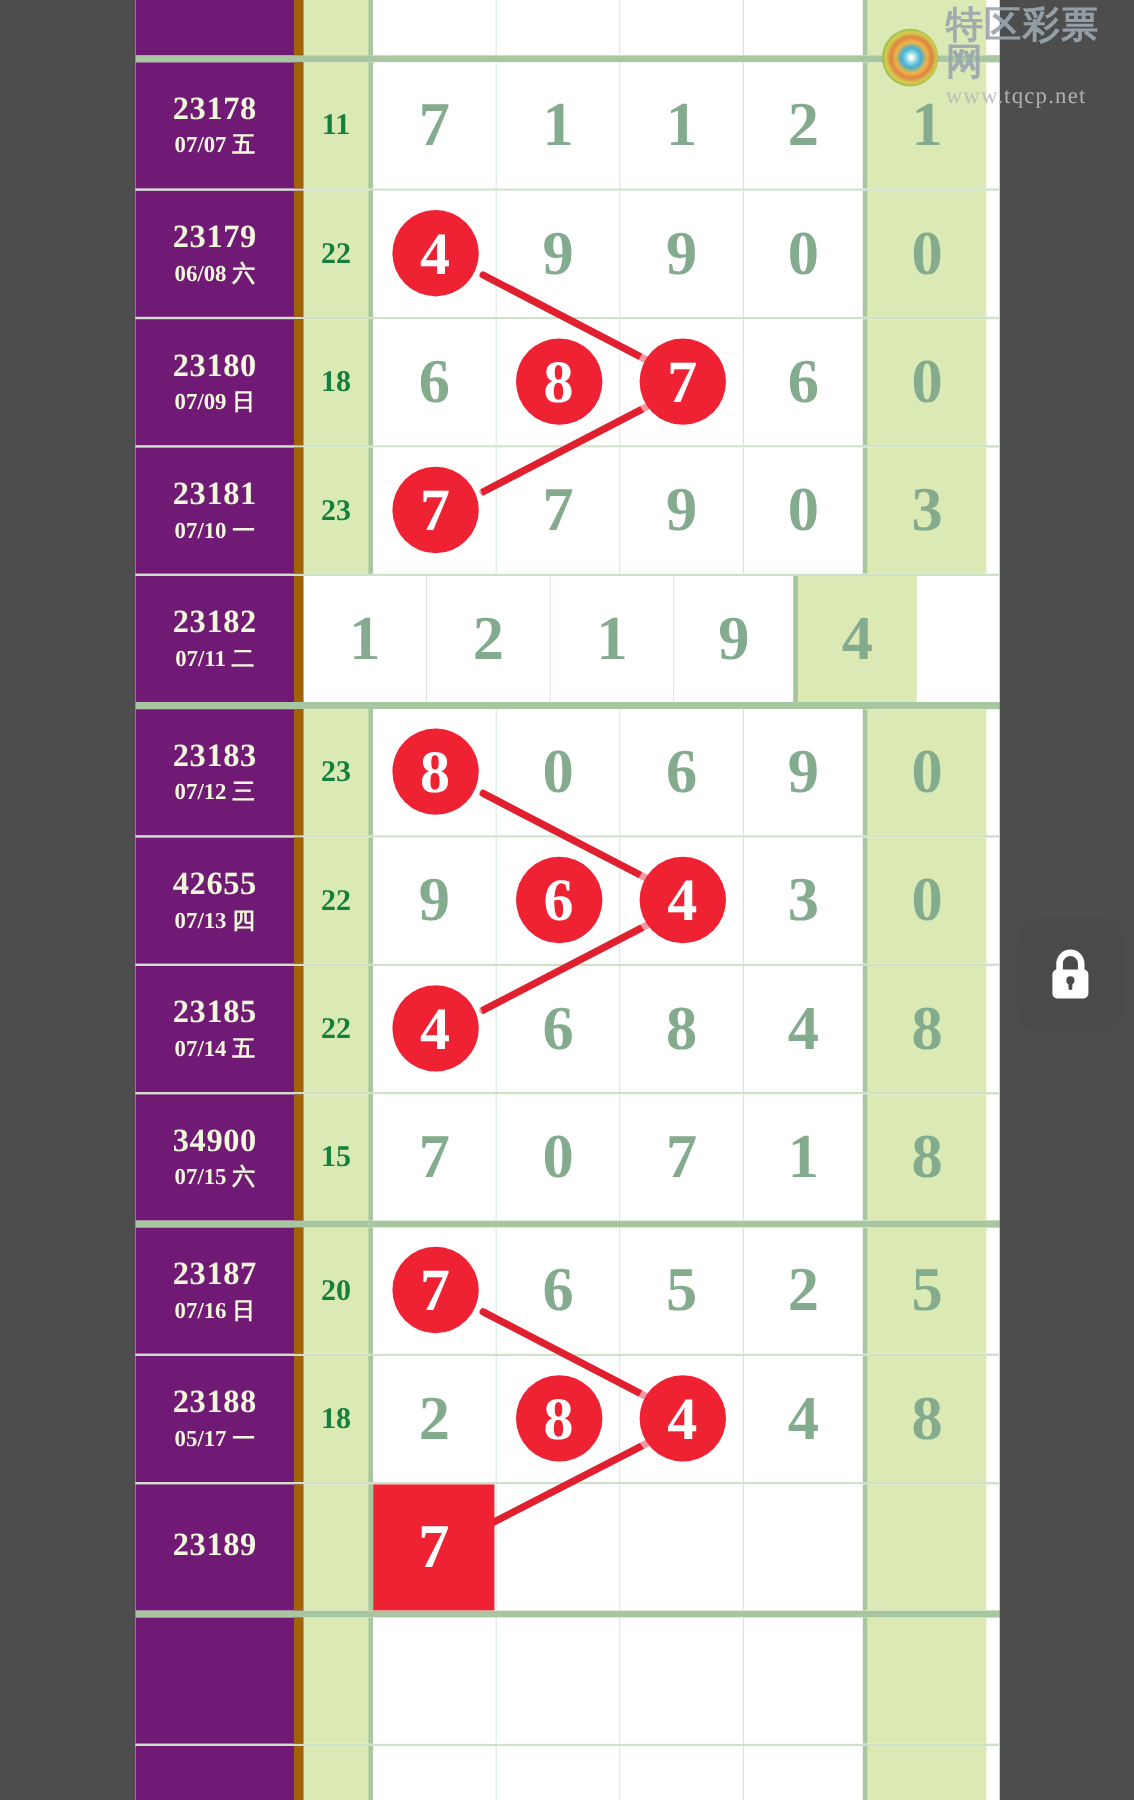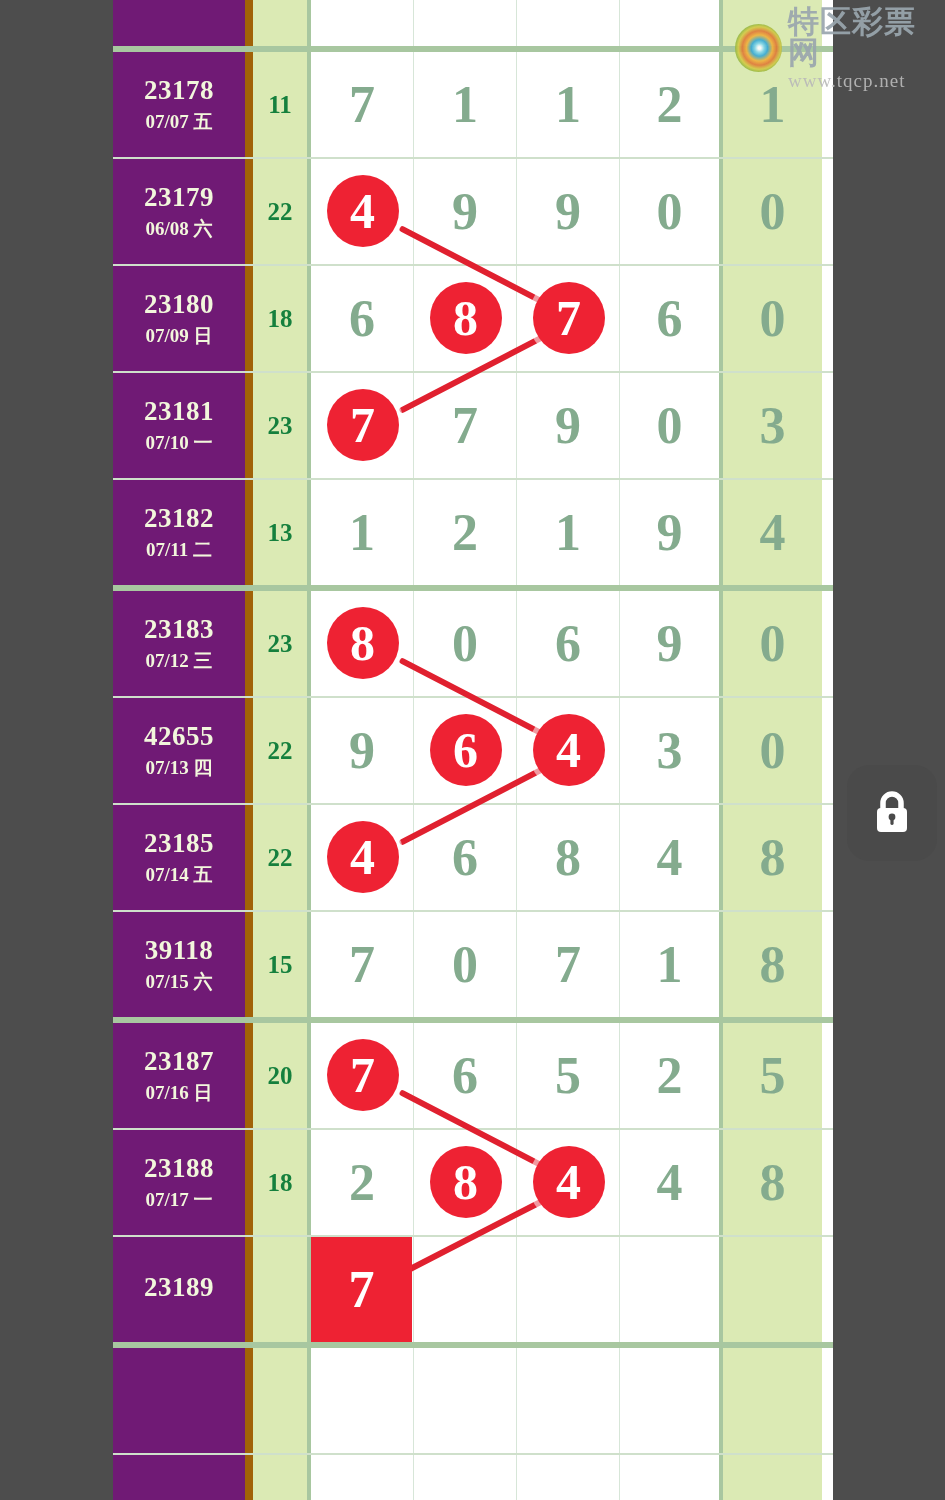--- a/index.html
+++ b/index.html
@@ -255,21 +255,20 @@
           </div>
           <div class="c-tail">
             <span class="dig">3</span>
           </div>
         </div>
         <div class="row">
           <div class="c-issue">
             <div class="no">23182</div>
             <div class="dt">07/11 二</div>
           </div>
-          <div class="c-sum">13</div>
           <div class="c-d">
             <span class="dig">1</span>
           </div>
           <div class="c-d">
             <span class="dig">2</span>
           </div>
           <div class="c-d">
             <span class="dig">1</span>
           </div>
           <div class="c-d" style="border-right: 4px solid rgb(168, 199, 160);">
@@ -346,21 +345,21 @@
           </div>
           <div class="c-d" style="border-right: 4px solid rgb(168, 199, 160);">
             <span class="dig">4</span>
           </div>
           <div class="c-tail">
             <span class="dig">8</span>
           </div>
         </div>
         <div class="row">
           <div class="c-issue">
-            <div class="no">39118</div>
+            <div class="no">34900</div>
             <div class="dt">07/15 六</div>
           </div>
           <div class="c-sum">15</div>
           <div class="c-d">
             <span class="dig">7</span>
           </div>
           <div class="c-d">
             <span class="dig">0</span>
           </div>
           <div class="c-d">
@@ -394,21 +393,21 @@
           <div class="c-d" style="border-right: 4px solid rgb(168, 199, 160);">
             <span class="dig">2</span>
           </div>
           <div class="c-tail">
             <span class="dig">5</span>
           </div>
         </div>
         <div class="row">
           <div class="c-issue">
             <div class="no">23188</div>
-            <div class="dt">07/17 一</div>
+            <div class="dt">05/17 一</div>
           </div>
           <div class="c-sum">18</div>
           <div class="c-d">
             <span class="dig">2</span>
           </div>
           <div class="c-d">
             <span class="dig" style="visibility: hidden;">8</span>
             <div class="ball" style="left: 15.5px; top: 15.5px;">8</div>
           </div>
           <div class="c-d">

